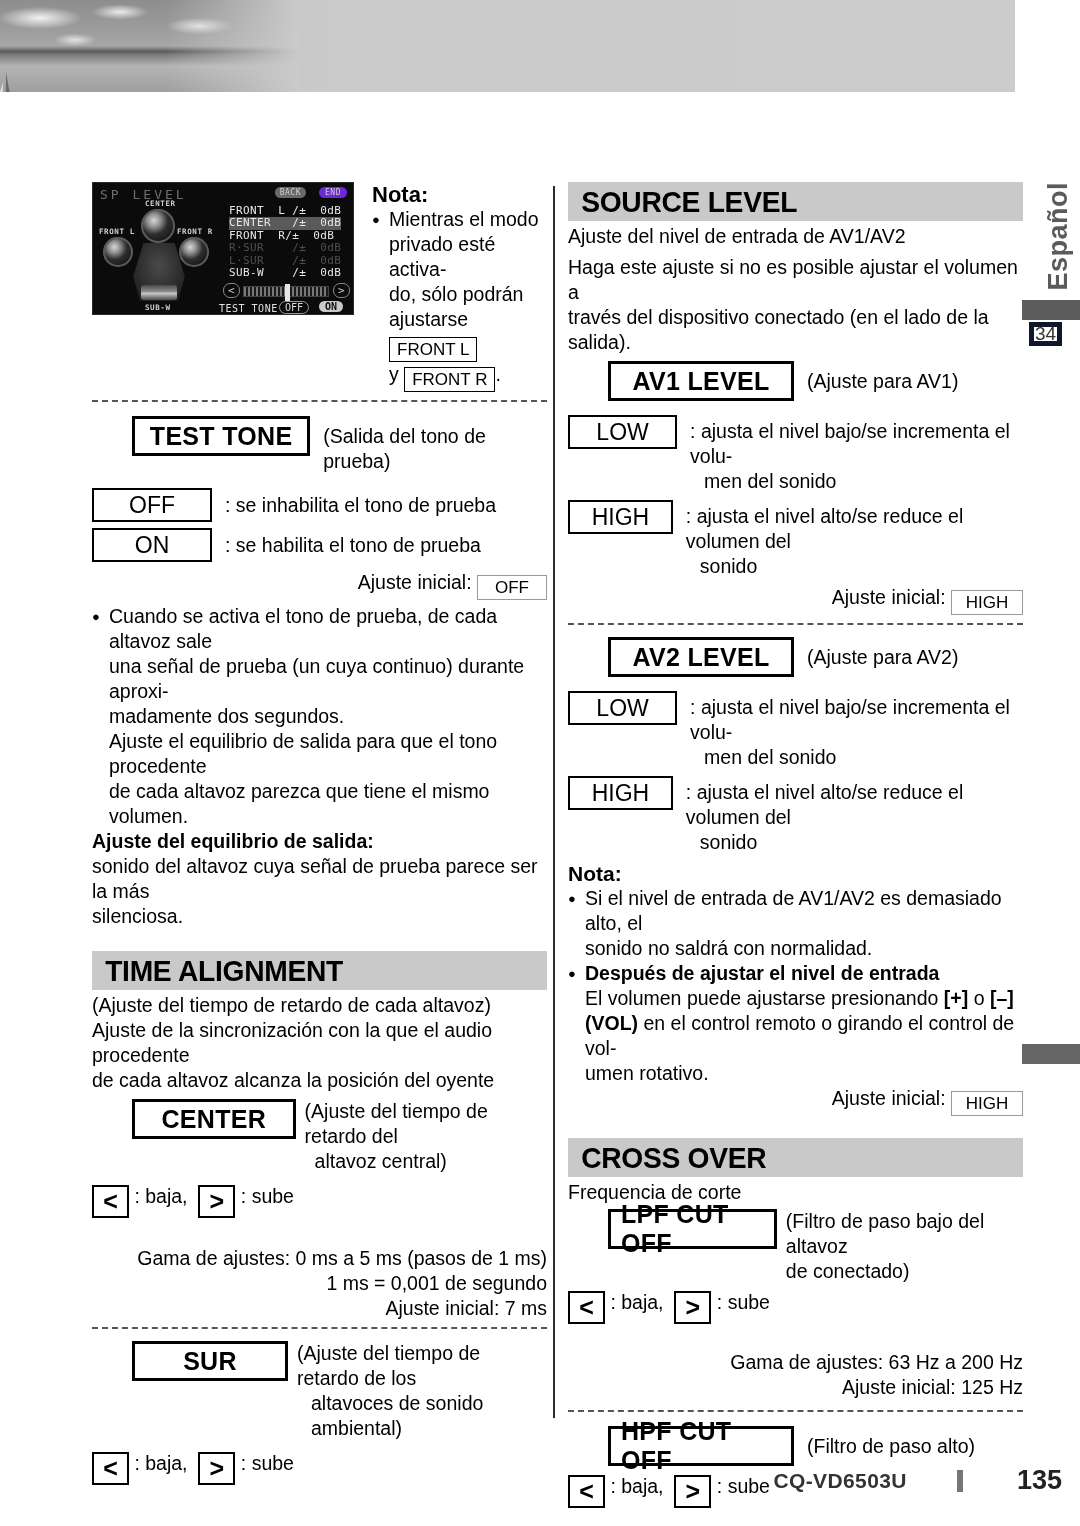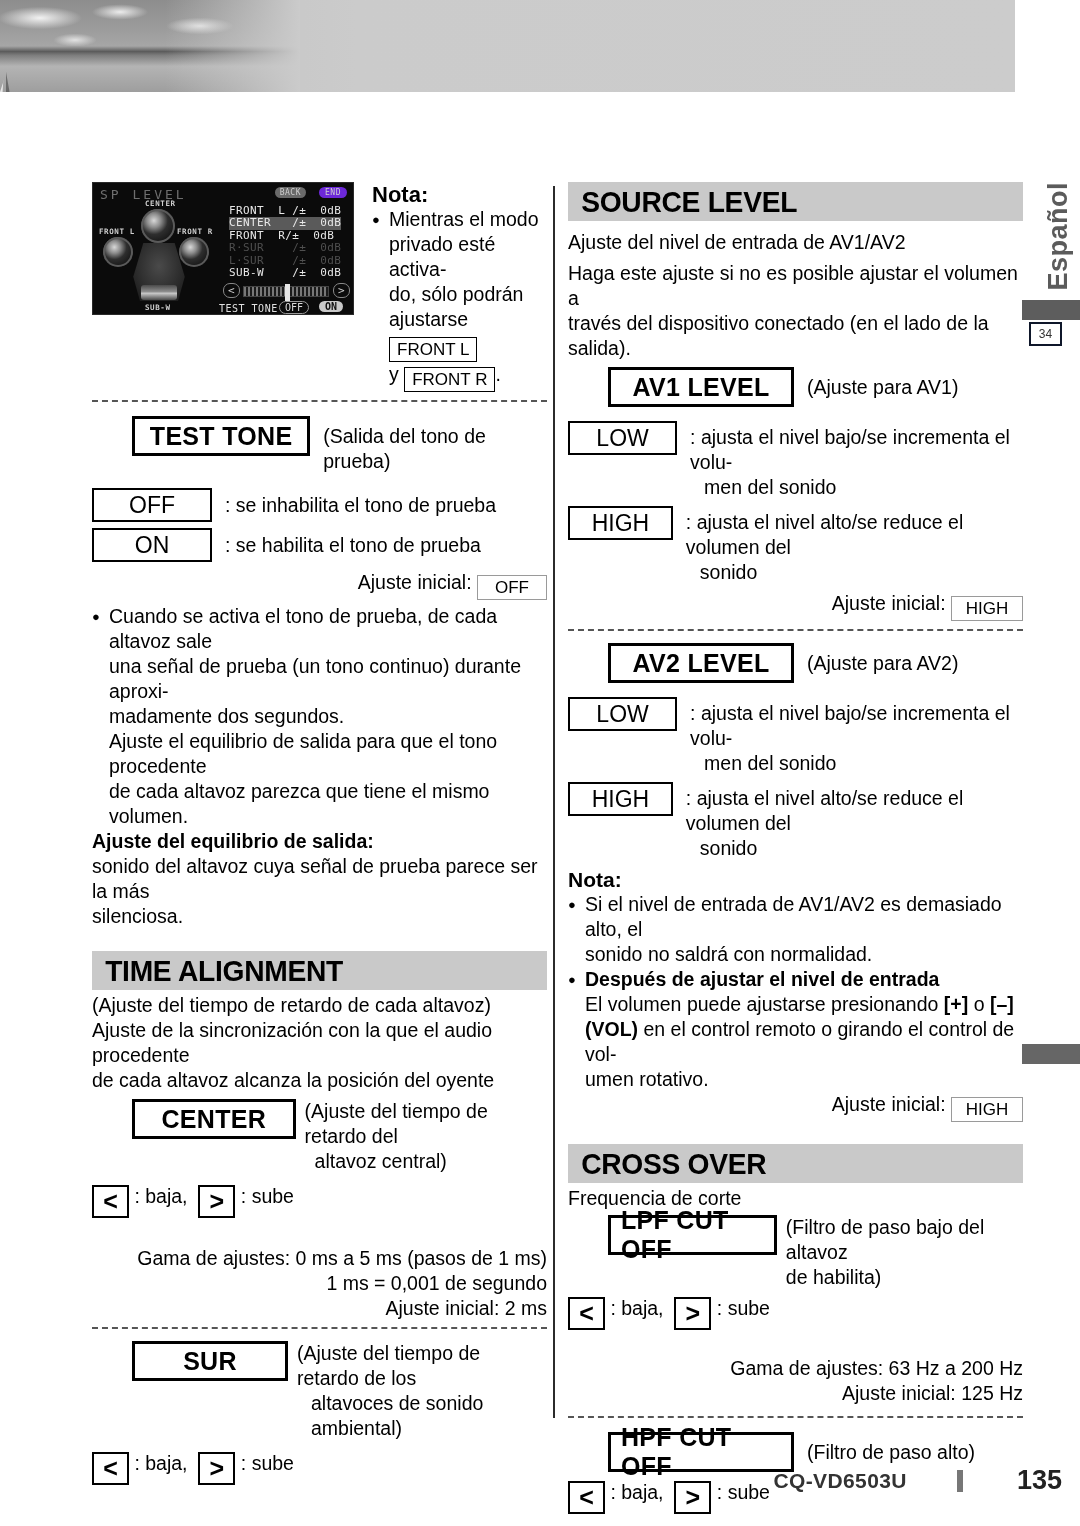--- a/index.html
+++ b/index.html
@@ -30,22 +30,22 @@
   .banner .road2 { position:absolute; left:6px; bottom:0; width:110px; height:26px;
      background:linear-gradient(80deg, rgba(60,60,60,.55) 0 3px, rgba(0,0,0,0) 4px 100%); }
 
   
   .lang-tab { position:absolute; right:4px; top:176px; width:36px; height:120px;
      display:flex; align-items:center; justify-content:center; }
   .lang-tab span { transform:rotate(180deg); writing-mode:vertical-rl;
      font-weight:bold; font-size:27px; color:#5b5b5b; letter-spacing:.5px; }
   .tab-dark { position:absolute; right:0; top:300px; width:58px; height:20px; background:#5d5d5d; }
   .tab-num { position:absolute; right:18px; top:322px; width:33px; height:24px;
-     border:2px solid #0f172a; display:flex; align-items:center; justify-content:center;
-     font-size:12px; color:#333; background:#fff; }
+     border:5px solid #0f172a; display:flex; align-items:center; justify-content:center;
+     font-size:19px; color:#333; background:#fff; }
   .tab-dark2 { position:absolute; right:0; top:1044px; width:58px; height:20px; background:#666; }
 
   
   .page { position:absolute; left:0; top:0; width:1080px; height:1526px; }
   .col-left  { position:absolute; left:92px; top:182px; width:455px; }
   .col-right { position:absolute; left:568px; top:182px; width:455px; }
   .divider { position:absolute; left:553px; top:186px; width:2px; height:1232px; background:#2b2b2b; }
 
   
   .p { font-size:19.5px; line-height:25px; margin:0; }
@@ -223,21 +223,21 @@
       <span class="optbox">ON</span>
       <span class="lbl" style="padding-top:5px;">: se habilita el tono de prueba</span>
     </div>
     <div style="height:8px;"></div>
     <div class="p right">
       <span>Ajuste inicial:</span>
       <span class="inlbox gray" style="width:70px;">OFF</span>
     </div>
     <div style="height:4px;"></div>
     <div class="bullet"><span>Cuando se activa el tono de prueba, de cada altavoz sale</span></div>
-    <div class="p" style="padding-left:17px;">una señal de prueba (un tono continuo) durante aproxi-</div>
+    <div class="p" style="padding-left:17px;">una señal de prueba (un cuya continuo) durante aproxi-</div>
     <div class="p" style="padding-left:17px;">madamente dos segundos.</div>
     <div class="p" style="padding-left:17px;">Ajuste el equilibrio de salida para que el tono procedente</div>
     <div class="p" style="padding-left:17px;">de cada altavoz parezca que tiene el mismo volumen.</div>
     <div class="p b">Ajuste del equilibrio de salida:</div>
     <div class="p">sonido del altavoz cuya señal de prueba parece ser la más</div>
     <div class="p">silenciosa.</div>
 
     <div style="height:22px;"></div>
 
     <div class="sec">
@@ -258,21 +258,21 @@
     <div style="height:10px;"></div>
     <div class="p">
       <span class="arrowbox">&lt;</span>
       <span>: baja,</span>&nbsp;
       <span class="arrowbox">&gt;</span>
       <span>: sube</span>
     </div>
     <div style="height:28px;"></div>
     <div class="p right">Gama de ajustes: 0 ms a 5 ms (pasos de 1 ms)</div>
     <div class="p right">1 ms = 0,001 de segundo</div>
-    <div class="p right">Ajuste inicial: 2 ms</div>
+    <div class="p right">Ajuste inicial: 7 ms</div>
     <div style="height:6px;"></div>
     <div class="dashed"></div>
     <div style="height:12px;"></div>
 
     <div class="row">
       <span class="keybox w">SUR</span>
       <span style="padding-left:9px;">
         <div class="p">(Ajuste del tiempo de retardo de los</div>
         <div class="p" style="padding-left:14px;">altavoces de sonido ambiental)</div>
       </span>
@@ -286,21 +286,21 @@
     </div>
     <div style="height:28px;"></div>
 
   </div>
 
   <div class="col-right">
 
     <div class="sec">
       <span>SOURCE LEVEL</span>
     </div>
-    <div class="p" style="margin-top:9px;">Ajuste del nivel de entrada de AV1/AV2</div>
+    <div class="p" style="margin-top:3px;">Ajuste del nivel de entrada de AV1/AV2</div>
     <div style="height:6px;"></div>
     <div class="p">Haga este ajuste si no es posible ajustar el volumen a</div>
     <div class="p">través del dispositivo conectado (en el lado de la salida).</div>
     <div style="height:6px;"></div>
 
     <div class="row">
       <span class="keybox w">AV1 LEVEL</span>
       <span class="lbl" style="padding-top:8px;">(Ajuste para AV1)</span>
     </div>
     <div style="height:14px;"></div>
@@ -375,21 +375,21 @@
     <div class="sec">
       <span>CROSS OVER</span>
     </div>
     <div class="p" style="margin-top:3px;">Frequencia de corte</div>
     <div style="height:4px;"></div>
 
     <div class="row">
       <span class="keybox w">LPF CUT OFF</span>
       <span style="padding-left:9px;">
         <div class="p">(Filtro de paso bajo del altavoz</div>
-        <div class="p">de habilita)</div>
+        <div class="p">de conectado)</div>
       </span>
     </div>
     <div style="height:6px;"></div>
     <div class="p">
       <span class="arrowbox">&lt;</span>
       <span>: baja,</span>&nbsp;
       <span class="arrowbox">&gt;</span>
       <span>: sube</span>
     </div>
     <div style="height:26px;"></div>

